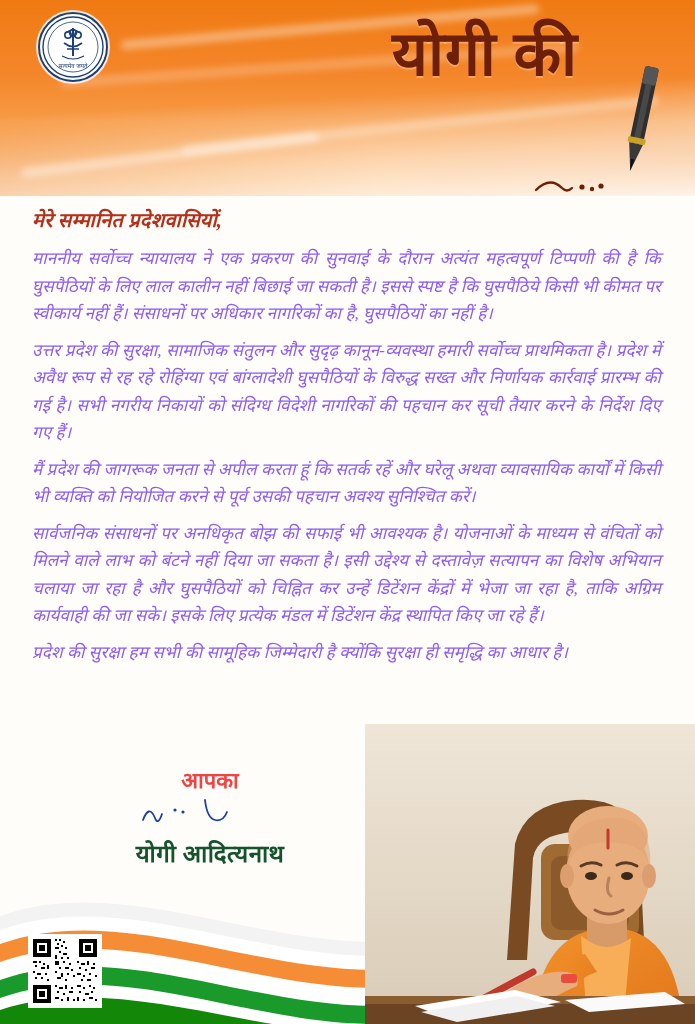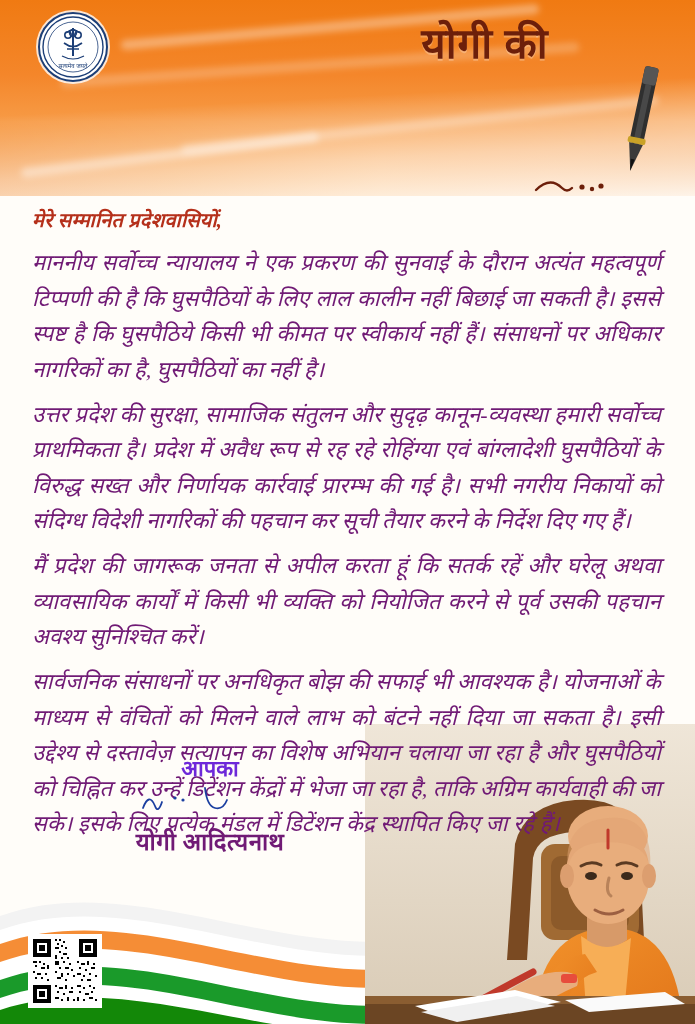--- a/index.html
+++ b/index.html
@@ -74,21 +74,21 @@
     text-align: center;
   }
   .title-line1, .title-line2 {
     font-family: "Liberation Serif", serif;
     font-weight: bold;
     color: #6d1f0a;
     letter-spacing: 1px;
     text-shadow: 0 2px 0 rgba(255,255,255,0.25);
     line-height: 1.05;
   }
-  .title-line1 { font-size: 42px; }
+  .title-line1 { font-size: 62px; }
   .title-line2 { font-size: 62px; margin-top: 2px; }
   .pen-icon {
     position: absolute;
     right: 6px; top: 38px;
     width: 46px; height: 120px;
   }
   .flourish {
     position: absolute;
     right: 56px; top: 150px;
     width: 80px; height: 26px;
@@ -108,53 +108,53 @@
     font-style: italic;
     font-weight: bold;
     font-size: 20px;
     color: #b5301b;
     margin: 0 0 12px 0;
     letter-spacing: .2px;
   }
   .para {
     font-family: "Liberation Serif", serif;
     font-style: italic;
-    font-size: 22px;
+    font-size: 17px;
     line-height: 1.62;
-    color: #701a75;
+    color: #8b5cf6;
     margin: 0 4px 9px 0;
     text-align: justify;
     text-justify: inter-word;
     letter-spacing: .1px;
   }
 
   
   .sign-block {
     position: absolute;
     left: 60px; top: 752px;
     width: 300px;
     text-align: center;
     z-index: 5;
   }
   .aapka {
     font-family: "Liberation Serif", serif;
     font-weight: bold;
     font-size: 22px;
-    color: #6d28d9;
-    margin: 0 0 2px 0;
+    color: #ef4444;
+    margin: 12px 0 2px 0;
   }
   .sig-scribble {
     width: 150px; height: 34px;
     margin: 0 auto;
   }
   .sign-name {
     font-family: "Liberation Serif", serif;
     font-weight: bold;
     font-size: 24px;
-    color: #701a75;
+    color: #14532d;
     margin-top: 2px;
     letter-spacing: .4px;
   }
 
   
   .wave {
     position: absolute;
     left: 0; bottom: 0;
     width: 695px; height: 200px;
     z-index: 2;
@@ -241,20 +241,21 @@
     <path d="M0,174 C140,124 300,232 450,190 C560,160 640,174 695,160 L695,200 L0,200 Z" fill="#ffffff"></path>
     <path d="M0,186 C140,140 300,240 450,200 C560,174 640,186 695,176 L695,200 L0,200 Z" fill="#138808"></path>
   </svg>
 
   <div class="letter">
     <p class="salutation">मेरे सम्मानित प्रदेशवासियों,</p>
     <p class="para">माननीय सर्वोच्च न्यायालय ने एक प्रकरण की सुनवाई के दौरान अत्यंत महत्वपूर्ण टिप्पणी की है कि घुसपैठियों के लिए लाल कालीन नहीं बिछाई जा सकती है। इससे स्पष्ट है कि घुसपैठिये किसी भी कीमत पर स्वीकार्य नहीं हैं। संसाधनों पर अधिकार नागरिकों का है, घुसपैठियों का नहीं है।</p>
     <p class="para">उत्तर प्रदेश की सुरक्षा, सामाजिक संतुलन और सुदृढ़ कानून-व्यवस्था हमारी सर्वोच्च प्राथमिकता है। प्रदेश में अवैध रूप से रह रहे रोहिंग्या एवं बांग्लादेशी घुसपैठियों के विरुद्ध सख्त और निर्णायक कार्रवाई प्रारम्भ की गई है। सभी नगरीय निकायों को संदिग्ध विदेशी नागरिकों की पहचान कर सूची तैयार करने के निर्देश दिए गए हैं।</p>
     <p class="para">मैं प्रदेश की जागरूक जनता से अपील करता हूं कि सतर्क रहें और घरेलू अथवा व्यावसायिक कार्यों में किसी भी व्यक्ति को नियोजित करने से पूर्व उसकी पहचान अवश्य सुनिश्चित करें।</p>
     <p class="para">सार्वजनिक संसाधनों पर अनधिकृत बोझ की सफाई भी आवश्यक है। योजनाओं के माध्यम से वंचितों को मिलने वाले लाभ को बंटने नहीं दिया जा सकता है। इसी उद्देश्य से दस्तावेज़ सत्यापन का विशेष अभियान चलाया जा रहा है और घुसपैठियों को चिह्नित कर उन्हें डिटेंशन केंद्रों में भेजा जा रहा है, ताकि अग्रिम कार्यवाही की जा सके। इसके लिए प्रत्येक मंडल में डिटेंशन केंद्र स्थापित किए जा रहे हैं।</p>
+    <p class="para">प्रदेश की सुरक्षा हम सभी की सामूहिक जिम्मेदारी है क्योंकि सुरक्षा ही समृद्धि का आधार है।</p>
   </div>
 
   <div class="sign-block">
     <div class="aapka">आपका</div>
     <svg class="sig-scribble" viewBox="0 0 150 34" aria-hidden="true">
       <path d="M8 24 q6 -16 12 -2 q3 8 7 -4" fill="none" stroke="#1b3fa0" stroke-width="1.8" stroke-linecap="round"></path>
       <circle cx="40" cy="14" r="1.6" fill="#1b3fa0"></circle>
       <circle cx="48" cy="16" r="1.6" fill="#1b3fa0"></circle>
       <path d="M70 4 q2 18 10 20 q8 2 12 -8" fill="none" stroke="#1b3fa0" stroke-width="1.8" stroke-linecap="round"></path>
     </svg>

